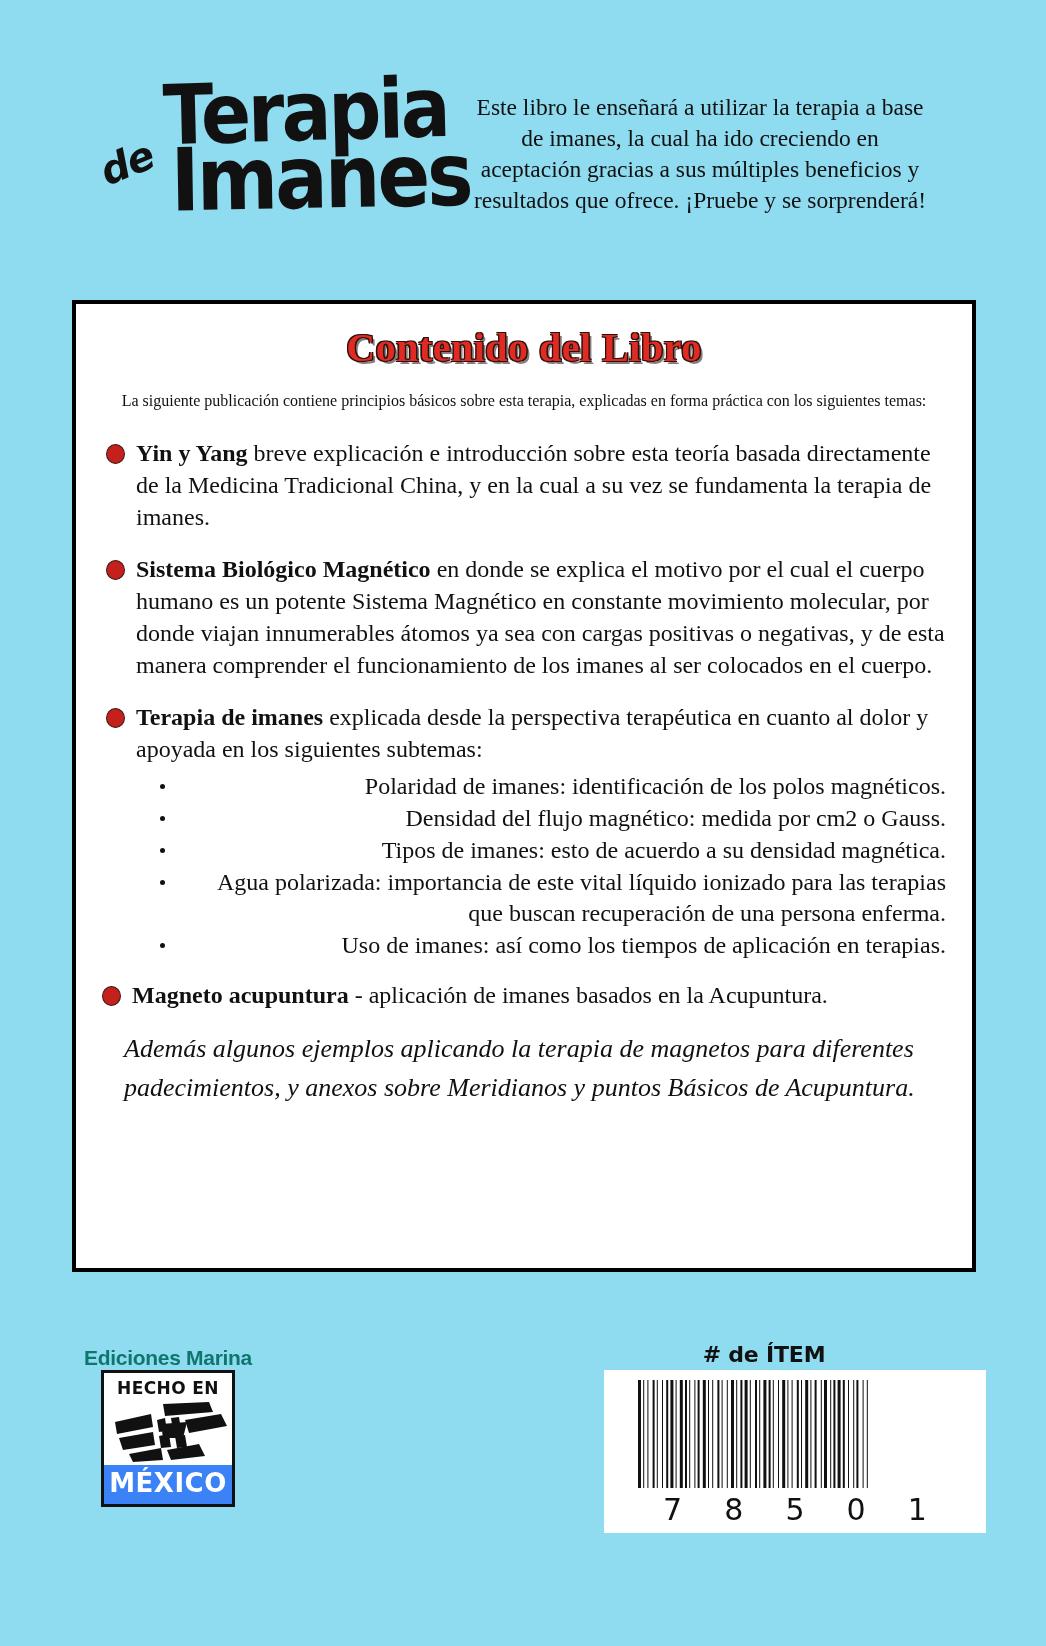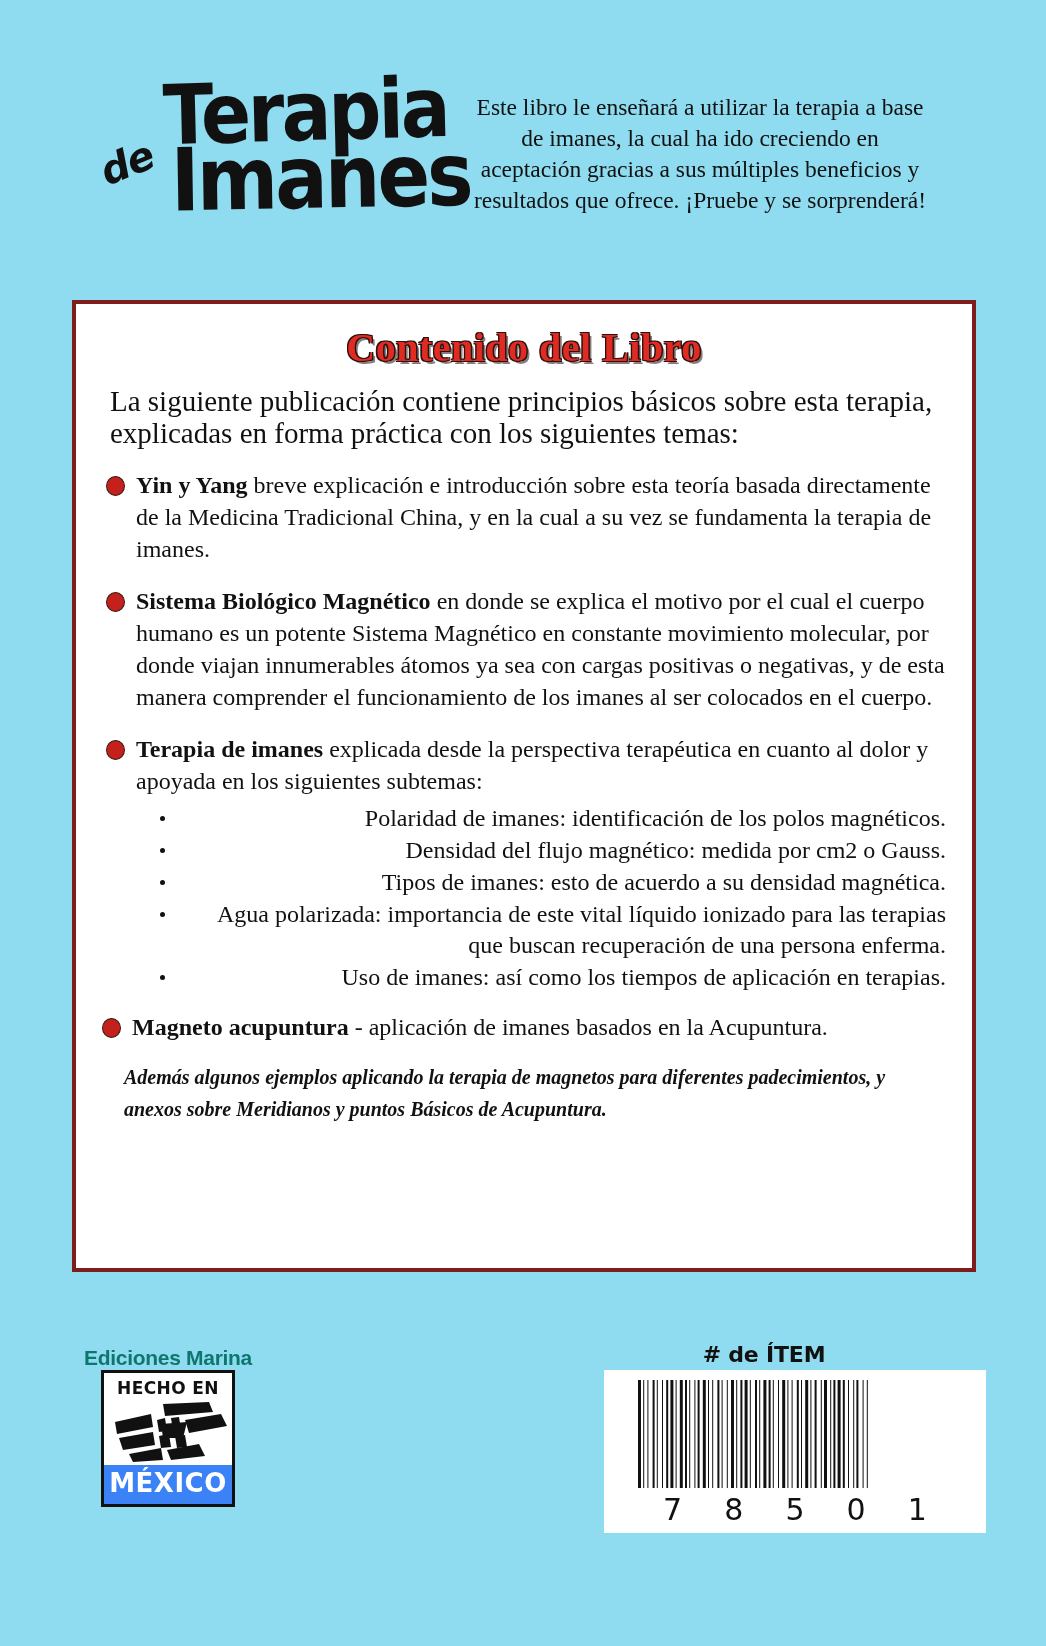--- a/index.html
+++ b/index.html
@@ -81,21 +81,21 @@
   }
 
   
   .content-box {
     position: absolute;
     left: 72px;
     top: 300px;
     width: 904px;
     height: 972px;
     background: #ffffff;
-    border: 4px solid #7f1d1d;
+    border: 4px solid #000000;
     box-sizing: border-box;
   }
   .content-inner {
     padding: 14px 26px 0 26px;
   }
 
   .box-title {
     text-align: center;
     font-family: "Liberation Serif", serif;
     font-weight: 700;
@@ -105,21 +105,22 @@
     margin: 6px 0 14px 0;
     text-shadow:
       -1.3px -1.3px 0 #2a1210,
        1.3px -1.3px 0 #2a1210,
       -1.3px  1.3px 0 #2a1210,
        1.3px  1.3px 0 #2a1210,
        3px 3px 0 rgba(40,18,16,0.55);
   }
 
   .intro {
-    font-size: 29px;
+    text-align: center;
+    font-size: 16px;
     line-height: 32px;
     color: #111;
     margin: 0 8px 20px 8px;
   }
 
   
   .bullet-item {
     position: relative;
     padding-left: 34px;
     font-size: 24px;
@@ -163,23 +164,23 @@
     left: 58px;
     top: 13px;
     width: 5px;
     height: 5px;
     border-radius: 50%;
     background: #111;
   }
 
   .closing {
     font-style: italic;
-    font-weight: 700;
-    font-size: 20px;
-    line-height: 32px;
+    font-weight: 400;
+    font-size: 26px;
+    line-height: 39px;
     color: #111;
     margin: 18px 22px 0 22px;
     text-align: left;
   }
 
   
   .publisher {
     position: absolute;
     left: 78px;
     top: 1346px;

